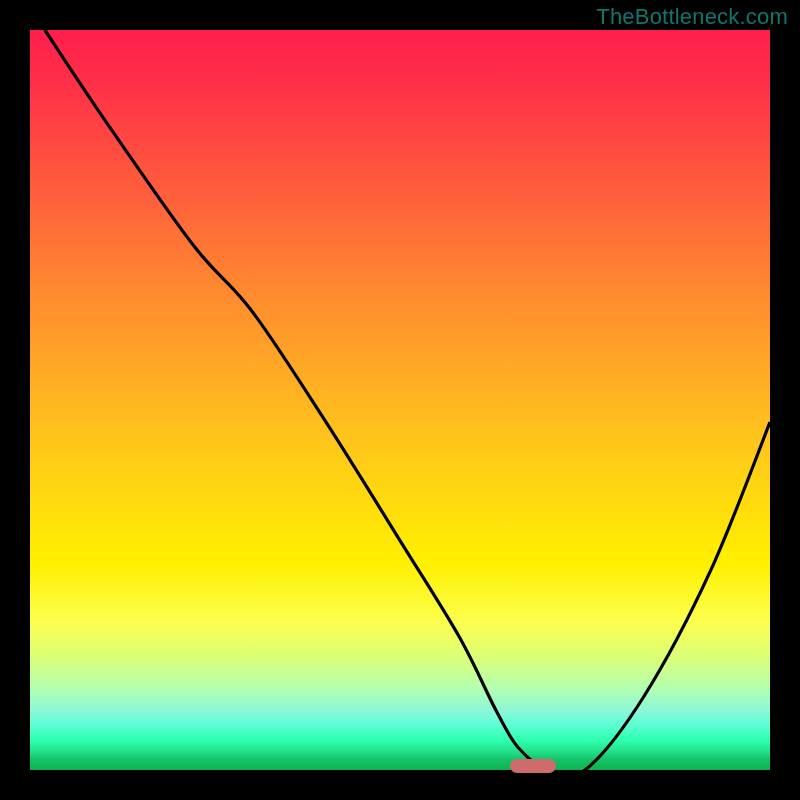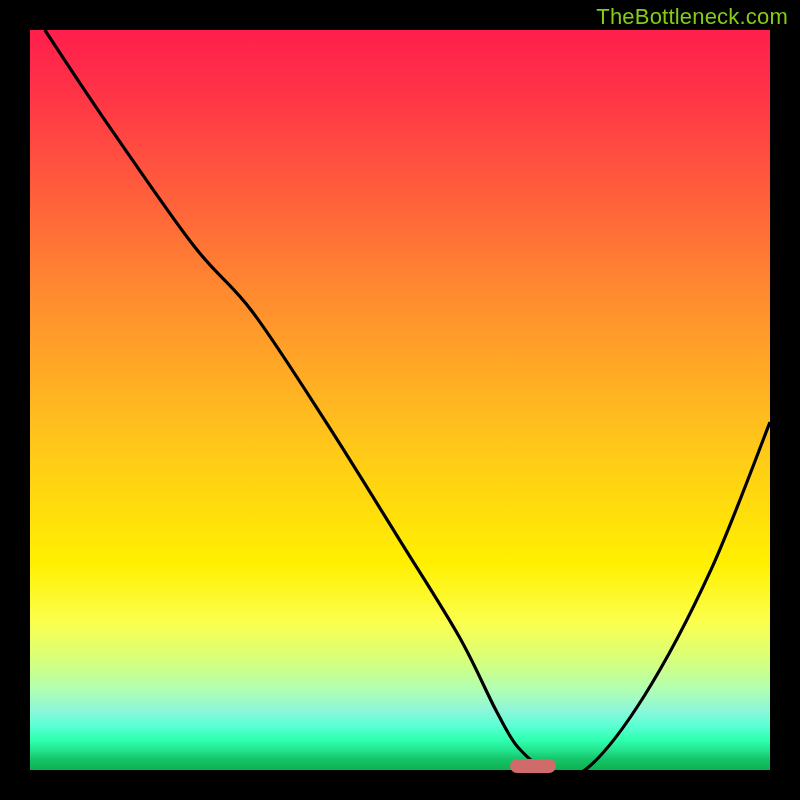--- a/index.html
+++ b/index.html
@@ -54,21 +54,21 @@
     width: 46px;
     height: 14px;
     border-radius: 8px;
     background: #cf6b6b;
     transform: translate(-50%, -50%);
   }
   .watermark {
     position: absolute;
     top: 4px;
     right: 12px;
-    color: #84cc16;
+    color: #0f766e;
     font-size: 22px;
     letter-spacing: 0.2px;
     user-select: none;
   }
 </style>
 </head>
 <body>
 
 <div class="frame">
 

